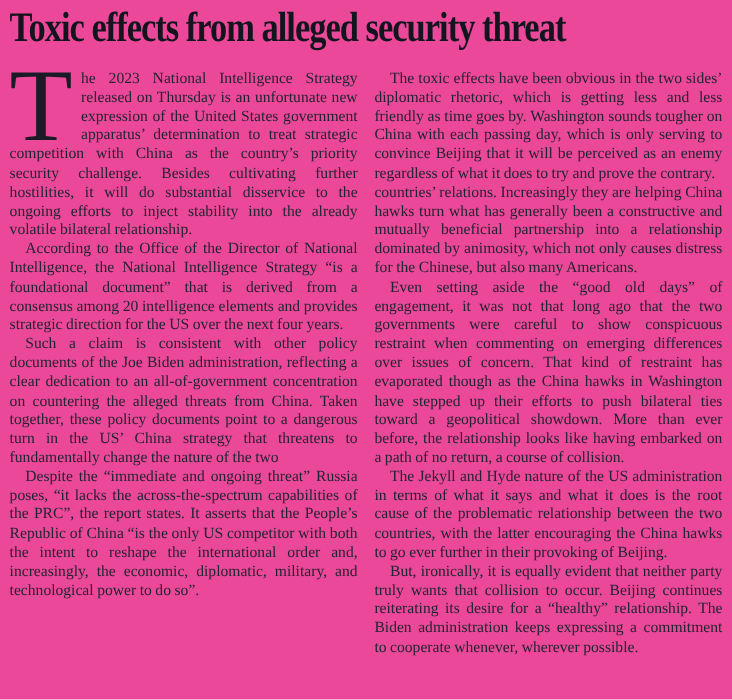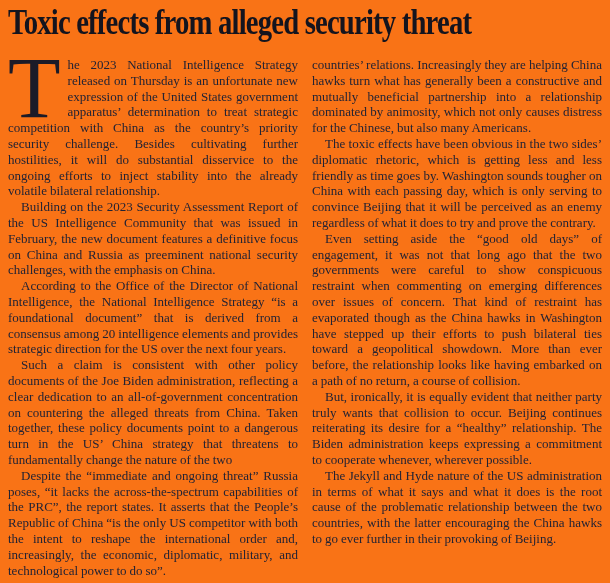--- a/index.html
+++ b/index.html
@@ -4,21 +4,21 @@
 <style>
   html, body {
     margin: 0;
     padding: 0;
     background: #ffffff;
   }
   .page {
     position: relative;
     width: 610px;
     height: 583px;
-    background: #f97316;
+    background: #ec4899;
     box-sizing: border-box;
     padding: 4px 8px 0 8px;
     overflow: hidden;
     font-family: "Liberation Serif", serif;
   }
   .headline {
     margin: 0;
     padding: 0;
     color: #14141e;
     font-family: "Liberation Serif", serif;
@@ -67,28 +67,27 @@
 <div class="page">
 
   <h1 class="headline">Toxic effects from alleged security threat</h1>
 
   <div class="columns">
 
     <div class="col">
       <p class="para">
         <span class="dropcap">T</span><span>he 2023 National Intelligence Strategy released on Thursday is an unfortunate new expression of the United States government apparatus’ determination to treat strategic competition with China as the country’s priority security challenge. Besides cultivating further hostilities, it will do substantial disservice to the ongoing efforts to inject stability into the already volatile bilateral relationship.</span>
       </p>
-      <p class="para indent">Building on the 2023 Security Assessment Report of the US Intelligence Community that was issued in February, the new document features a definitive focus on China and Russia as preeminent national security challenges, with the emphasis on China.</p>
       <p class="para indent">According to the Office of the Director of National Intelligence, the National Intelligence Strategy “is a foundational document” that is derived from a consensus among 20 intelligence elements and provides strategic direction for the US over the next four years.</p>
       <p class="para indent">Such a claim is consistent with other policy documents of the Joe Biden administration, reflecting a clear dedication to an all-of-government concentration on countering the alleged threats from China. Taken together, these policy documents point to a dangerous turn in the US’ China strategy that threatens to fundamentally change the nature of the two</p>
       <p class="para indent">Despite the “immediate and ongoing threat” Russia poses, “it lacks the across-the-spectrum capabilities of the PRC”, the report states. It asserts that the People’s Republic of China “is the only US competitor with both the intent to reshape the international order and, increasingly, the economic, diplomatic, military, and technological power to do so”.</p>
     </div>
 
     <div class="col">
+      <p class="para indent">The toxic effects have been obvious in the two sides’ diplomatic rhetoric, which is getting less and less friendly as time goes by. Washington sounds tougher on China with each passing day, which is only serving to convince Beijing that it will be perceived as an enemy regardless of what it does to try and prove the contrary.</p>
       <p class="para">countries’ relations. Increasingly they are helping China hawks turn what has generally been a constructive and mutually beneficial partnership into a relationship dominated by animosity, which not only causes distress for the Chinese, but also many Americans.</p>
-      <p class="para indent">The toxic effects have been obvious in the two sides’ diplomatic rhetoric, which is getting less and less friendly as time goes by. Washington sounds tougher on China with each passing day, which is only serving to convince Beijing that it will be perceived as an enemy regardless of what it does to try and prove the contrary.</p>
       <p class="para indent">Even setting aside the “good old days” of engagement, it was not that long ago that the two governments were careful to show conspicuous restraint when commenting on emerging differences over issues of concern. That kind of restraint has evaporated though as the China hawks in Washington have stepped up their efforts to push bilateral ties toward a geopolitical showdown. More than ever before, the relationship looks like having embarked on a path of no return, a course of collision.</p>
+      <p class="para indent">The Jekyll and Hyde nature of the US administration in terms of what it says and what it does is the root cause of the problematic relationship between the two countries, with the latter encouraging the China hawks to go ever further in their provoking of Beijing.</p>
       <p class="para indent">But, ironically, it is equally evident that neither party truly wants that collision to occur. Beijing continues reiterating its desire for a “healthy” relationship. The Biden administration keeps expressing a commitment to cooperate whenever, wherever possible.</p>
-      <p class="para indent">The Jekyll and Hyde nature of the US administration in terms of what it says and what it does is the root cause of the problematic relationship between the two countries, with the latter encouraging the China hawks to go ever further in their provoking of Beijing.</p>
     </div>
 
   </div>
 </div>
 
 </body></html>

